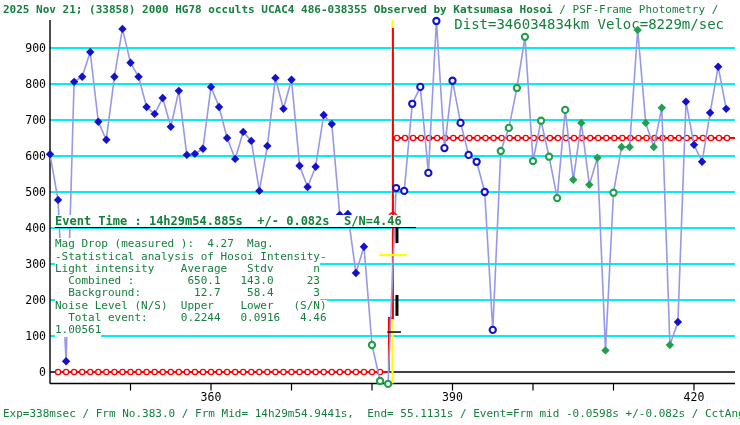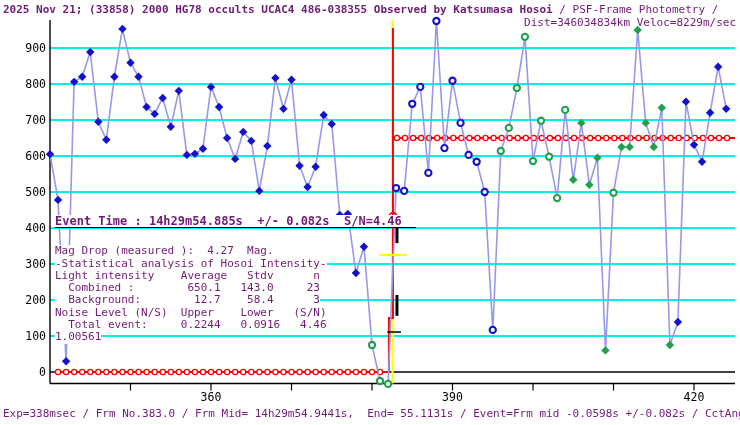--- a/index.html
+++ b/index.html
@@ -1,25 +1,25 @@
 <!DOCTYPE html>
 <html><head>
 <meta charset="utf-8">
 <style>
   html,body{margin:0;padding:0;background:#fff;}
   .screen{position:relative;width:740px;height:425px;background:#fff;overflow:hidden;
-          font-family:"DejaVu Sans Mono",monospace;color:#701a75;}
+          font-family:"DejaVu Sans Mono",monospace;color:#15803d;}
   .titleline{position:absolute;left:3px;top:3px;width:736px;font-size:11px;white-space:pre;}
   .titleline .b{font-weight:bold;}
-  .distline{position:absolute;right:4px;top:16px;font-size:11px;white-space:pre;padding-left:39px;}
+  .distline{position:absolute;right:16px;top:16px;font-size:14px;white-space:pre;padding-left:39px;}
   #plotsvg{position:absolute;left:0;top:0;}
   .stats{position:absolute;left:55px;top:215px;font-size:11px;line-height:12.3px;}
   .stats .row{white-space:pre;background:#fff;width:fit-content;}
   .stats .row.head{font-weight:bold;font-size:12px;border-bottom:1.5px solid #000;
-                   padding-right:14px;margin-bottom:17px;}
+                   padding-right:14px;margin-bottom:10px;}
   .statusbar{position:absolute;left:3px;top:407px;font-size:11px;white-space:pre;}
 </style>
 </head>
 <body>
 
 <div class="screen">
 
   <div class="titleline"><span class="b">2025 Nov 21; (33858) 2000 HG78 occults UCAC4 486-038355 Observed by Katsumasa Hosoi</span><span> / PSF-Frame Photometry /</span></div>
 
   <div class="distline">Dist=346034834km Veloc=8229m/sec</div>

